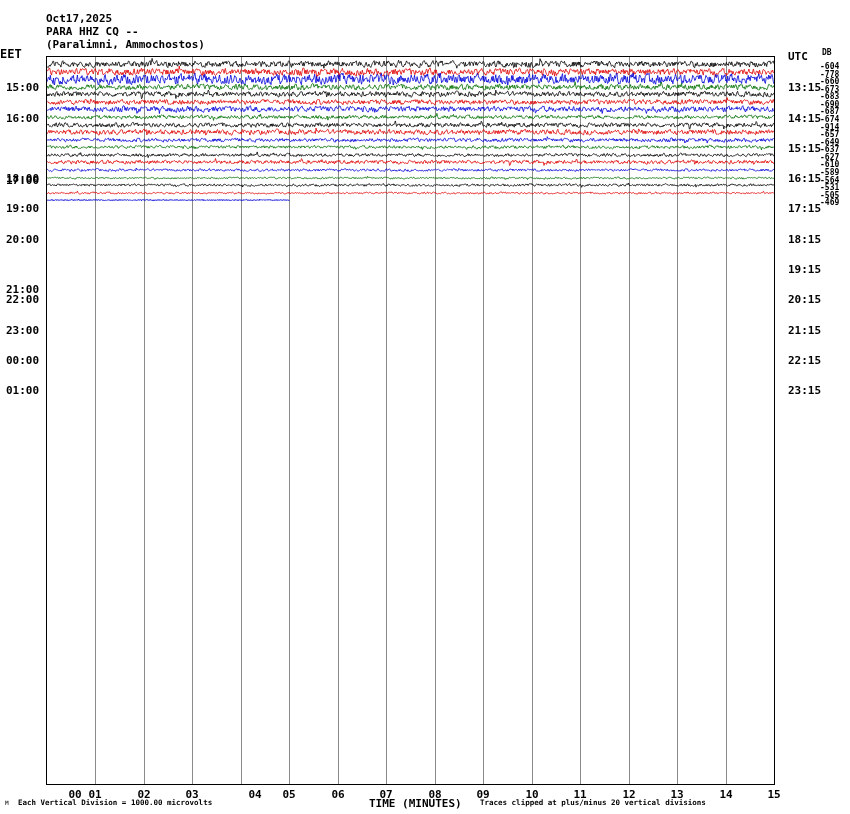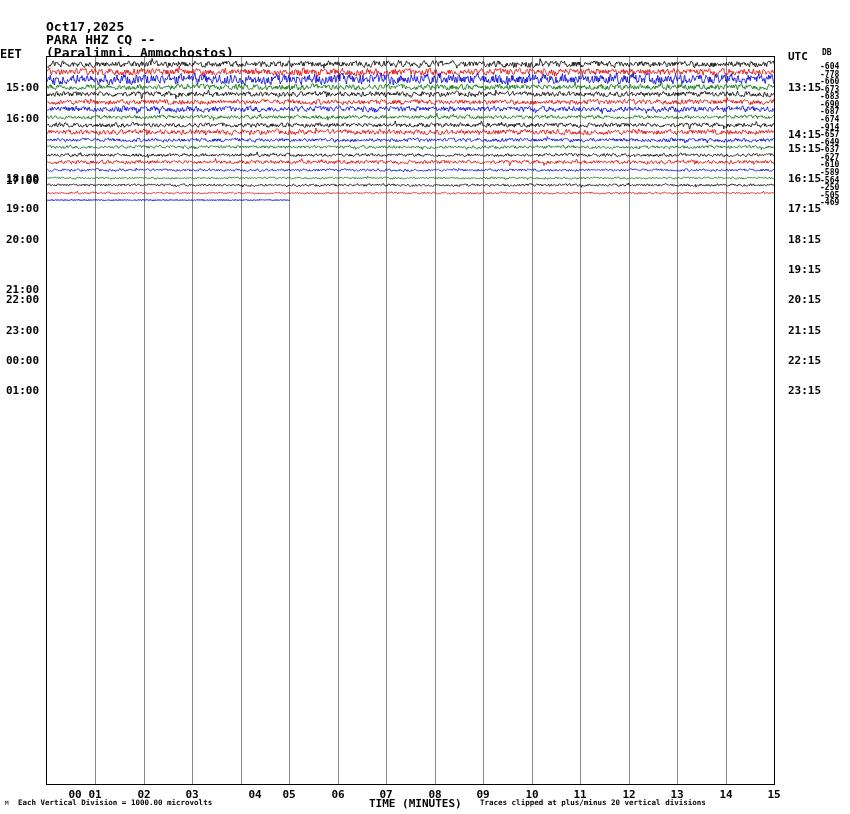--- a/index.html
+++ b/index.html
@@ -6,21 +6,21 @@
   body {
     width:850px; height:814px;
     font-family:"DejaVu Sans Mono", monospace;
     color:#000;
     position:relative;
     overflow:hidden;
   }
   .abs { position:absolute; }
 
   
-  #header { left:46px; top:20px; font-size:13px; line-height:13px; letter-spacing:0px; font-weight:bold; }
+  #header { left:46px; top:12px; font-size:11px; line-height:13px; letter-spacing:0px; font-weight:bold; }
   #header div { white-space:pre; }
 
   
   #label-eet  { left:0px;   top:47px; font-size:12px; font-weight:bold; }
   #label-utc  { left:788px; top:50px; font-size:11px; font-weight:bold; }
   #label-db   { left:822px; top:48px; font-size:8px;  font-weight:bold; }
 
   
   #plot {
     left:46px; top:56px; width:729px; height:729px;
@@ -181,21 +181,21 @@
     <div class="ytick-l abs" style="top: 202.458px;">19:00</div>
     <div class="ytick-l abs" style="top: 232.75px;">20:00</div>
     <div class="ytick-l abs" style="top: 263.042px; margin-top: 20px;">21:00</div>
     <div class="ytick-l abs" style="top: 293.333px; text-align: right;">22:00</div>
     <div class="ytick-l abs" style="top: 323.625px;">23:00</div>
     <div class="ytick-l abs" style="top: 353.917px;">00:00</div>
     <div class="ytick-l abs" style="top: 384.208px;">01:00</div>
   </div>
 <div id="yticks-right">
     <div class="ytick-r abs" style="top: 81.2917px;">13:15</div>
-    <div class="ytick-r abs" style="top: 111.583px; margin-top: 16px;">14:15</div>
+    <div class="ytick-r abs" style="top: 111.583px;">14:15</div>
     <div class="ytick-r abs" style="top: 141.875px;">15:15</div>
     <div class="ytick-r abs" style="top: 172.167px;">16:15</div>
     <div class="ytick-r abs" style="top: 202.458px;">17:15</div>
     <div class="ytick-r abs" style="top: 232.75px;">18:15</div>
     <div class="ytick-r abs" style="top: 263.042px;">19:15</div>
     <div class="ytick-r abs" style="top: 293.333px;">20:15</div>
     <div class="ytick-r abs" style="top: 323.625px;">21:15</div>
     <div class="ytick-r abs" style="top: 353.917px;">22:15</div>
     <div class="ytick-r abs" style="top: 384.208px;">23:15</div>
   </div>
@@ -209,21 +209,21 @@
     <div class="dbtick abs" style="top: 107.438px;">-687</div>
     <div class="dbtick abs" style="top: 115.01px;">-674</div>
     <div class="dbtick abs" style="top: 122.583px;">-914</div>
     <div class="dbtick abs" style="top: 130.156px;">-657</div>
     <div class="dbtick abs" style="top: 137.729px;">-649</div>
     <div class="dbtick abs" style="top: 145.302px;">-637</div>
     <div class="dbtick abs" style="top: 152.875px;">-627</div>
     <div class="dbtick abs" style="top: 160.448px;">-610</div>
     <div class="dbtick abs" style="top: 168.021px;">-589</div>
     <div class="dbtick abs" style="top: 175.594px;">-564</div>
-    <div class="dbtick abs" style="top: 183.167px;">-250</div>
+    <div class="dbtick abs" style="top: 183.167px;">-531</div>
     <div class="dbtick abs" style="top: 190.74px;">-505</div>
     <div class="dbtick abs" style="top: 198.312px;">-469</div>
   </div>
 
 <div id="xticks">
     <span style="left: 1px; margin-left: 28px;">00</span>
     <span style="left: 49px;">01</span>
     <span style="left: 98px;">02</span>
     <span style="left: 146px;">03</span>
     <span style="left: 209px;">04</span>

